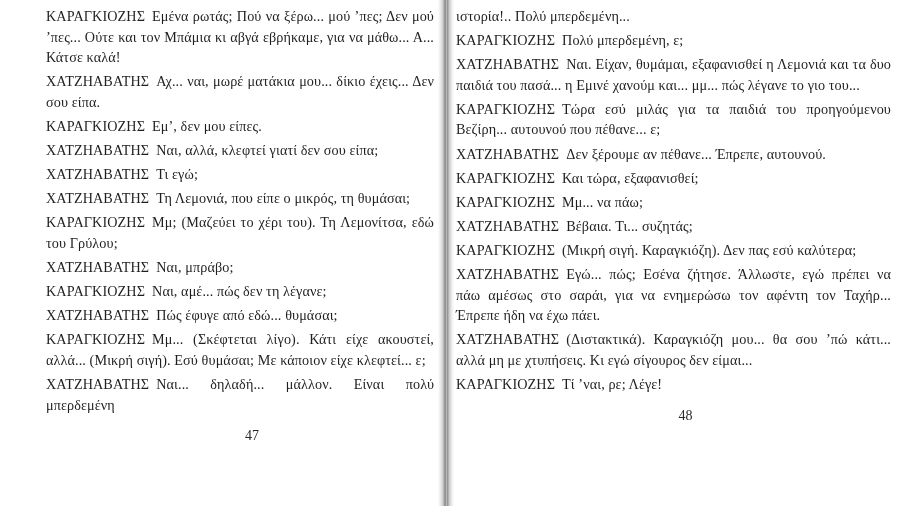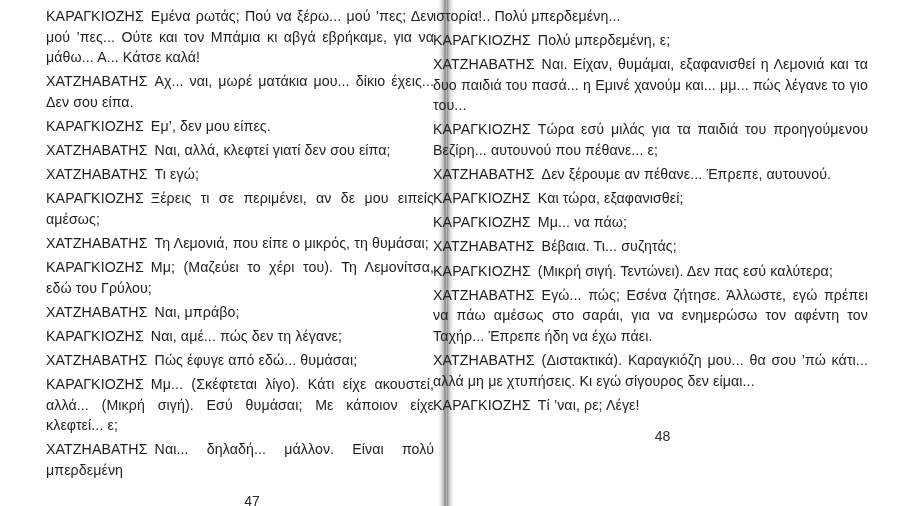--- a/index.html
+++ b/index.html
@@ -8,29 +8,29 @@
     width: 901px;
     height: 506px;
     overflow: hidden;
     background: #ffffff;
   }
   .spread {
     position: relative;
     width: 901px;
     height: 506px;
     background: #ffffff;
-    font-family: Liberation Sans, sans-serif;
+    font-family: Liberation Serif, serif;
     color: #1f1f1f;
   }
   .page {
     position: absolute;
     top: 6px;
   }
   .page-left  { left: 46px;  width: 388px; }
-  .page-right { left: 433px; width: 435px; }
+  .page-right { left: 456px; width: 435px; }
   .paragraphs p {
     margin: 0 0 3.5px 0;
     font-size: 14.2px;
     line-height: 20.6px;
     text-align: justify;
     letter-spacing: 0.1px;
   }
   .speaker {
     margin-right: 7px;
     white-space: nowrap;
@@ -73,21 +73,20 @@
 
   <p><span class="speaker">ΧΑΤΖΗΑΒΑΤΗΣ</span><span>Αχ... ναι, μωρέ ματάκια μου... δίκιο έχεις... Δεν σου είπα.</span></p>
 
   <p><span class="speaker">ΚΑΡΑΓΚΙΟΖΗΣ</span><span>Εμ’, δεν μου είπες.</span></p>
 
   <p><span class="speaker">ΧΑΤΖΗΑΒΑΤΗΣ</span><span>Ναι, αλλά, κλεφτεί γιατί δεν σου είπα;</span></p>
 
 
   <p><span class="speaker">ΧΑΤΖΗΑΒΑΤΗΣ</span><span>Τι εγώ;</span></p>
 
-  <p><span class="speaker">ΚΑΡΑΓΚΙΟΖΗΣ</span><span>Ξέρεις τι σε περιμένει, αν δε μου ειπείς αμέσως;</span></p>
 
   <p><span class="speaker">ΧΑΤΖΗΑΒΑΤΗΣ</span><span>Τη Λεμονιά, που είπε ο μικρός, τη θυμάσαι;</span></p>
 
   <p><span class="speaker">ΚΑΡΑΓΚΙΟΖΗΣ</span><span>Μμ; (Μαζεύει το χέρι του). Τη Λεμονίτσα, εδώ του Γρύλου;</span></p>
 
   <p><span class="speaker">ΧΑΤΖΗΑΒΑΤΗΣ</span><span>Ναι, μπράβο;</span></p>
 
   <p><span class="speaker">ΚΑΡΑΓΚΙΟΖΗΣ</span><span>Ναι, αμέ... πώς δεν τη λέγανε;</span></p>
 
   <p><span class="speaker">ΧΑΤΖΗΑΒΑΤΗΣ</span><span>Πώς έφυγε από εδώ... θυμάσαι;</span></p>
@@ -113,21 +112,21 @@
 
   <p><span class="speaker">ΧΑΤΖΗΑΒΑΤΗΣ</span><span>Δεν ξέρουμε αν πέθανε... Έπρεπε, αυτουνού.</span></p>
 
   <p><span class="speaker">ΚΑΡΑΓΚΙΟΖΗΣ</span><span>Και τώρα, εξαφανισθεί;</span></p>
 
 
   <p><span class="speaker">ΚΑΡΑΓΚΙΟΖΗΣ</span><span>Μμ... να πάω;</span></p>
 
   <p><span class="speaker">ΧΑΤΖΗΑΒΑΤΗΣ</span><span>Βέβαια. Τι... συζητάς;</span></p>
 
-  <p><span class="speaker">ΚΑΡΑΓΚΙΟΖΗΣ</span><span>(Μικρή σιγή. Τεντώνει). Δεν πας εσύ καλύτερα;</span></p>
+  <p><span class="speaker">ΚΑΡΑΓΚΙΟΖΗΣ</span><span>(Μικρή σιγή. Καραγκιόζη). Δεν πας εσύ καλύτερα;</span></p>
 
   <p><span class="speaker">ΧΑΤΖΗΑΒΑΤΗΣ</span><span>Εγώ... πώς; Εσένα ζήτησε. Άλλωστε, εγώ πρέπει να πάω αμέσως στο σαράι, για να ενημερώσω τον αφέντη τον Ταχήρ... Έπρεπε ήδη να έχω πάει.</span></p>
 
 
   <p><span class="speaker">ΧΑΤΖΗΑΒΑΤΗΣ</span><span>(Διστακτικά). Καραγκιόζη μου... θα σου ’πώ κάτι... αλλά μη με χτυπήσεις. Κι εγώ σίγουρος δεν είμαι...</span></p>
 
   <p><span class="speaker">ΚΑΡΑΓΚΙΟΖΗΣ</span><span>Τί ’ναι, ρε; Λέγε!</span></p>
 </div>
     <div class="page-number">48</div>
   </div>

